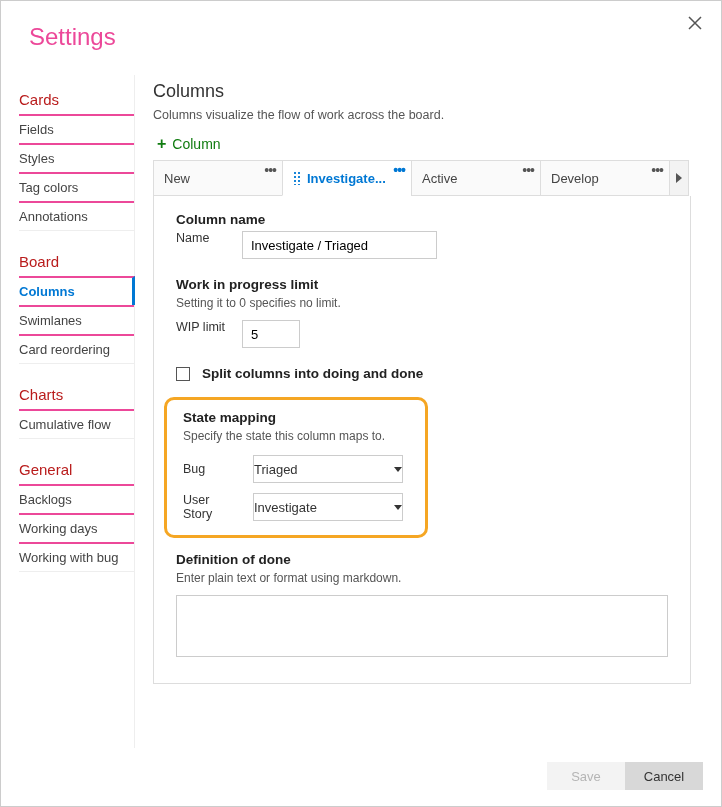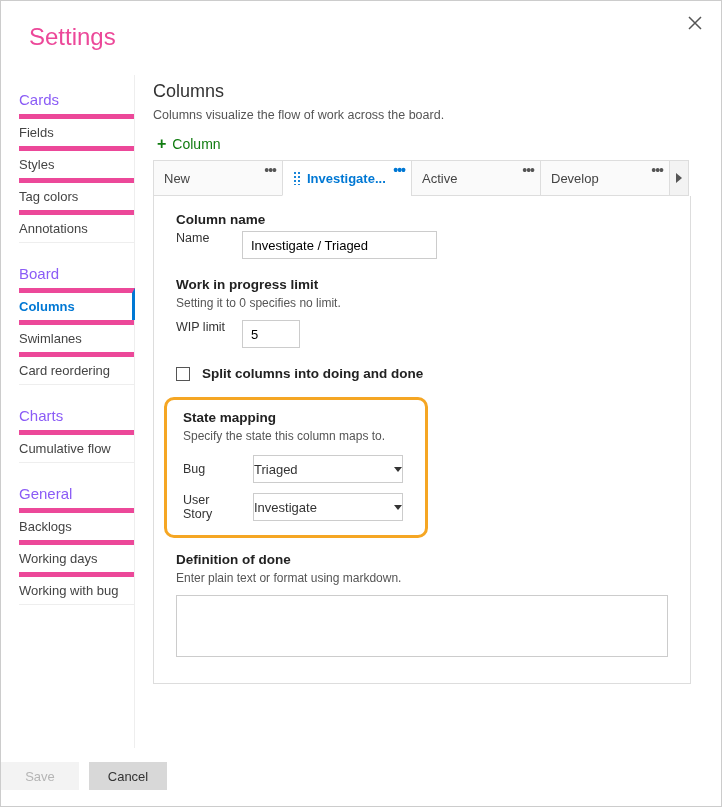--- a/index.html
+++ b/index.html
@@ -38,29 +38,29 @@
     flex: 1;
     overflow: hidden;
   }
   .sidebar {
     width: 134px;
     padding-left: 18px;
     border-right: 1px solid #eee;
     padding-top: 6px;
   }
   .side-section-title {
-    color: #8b5cf6;
+    color: #b91c1c;
     font-size: 15px;
     padding: 10px 0 6px 0;
     cursor: pointer;
   }
   .side-item {
     color: #444;
     padding: 6px 0 6px 0;
-    border-top: 5px solid #ec4899;
+    border-top: 2px solid #ec4899;
     cursor: pointer;
     font-size: 13px;
   }
   .side-item.active {
     color: #0078d4;
     font-weight: 600;
     border-right: 3px solid #0078d4;
     margin-right: -1px;
     background: #fff;
   }
@@ -241,22 +241,21 @@
     border-top: 5px solid #333;
   }
   .textarea {
     border: 1px solid #ccc;
     height: 62px;
     width: 100%;
     margin-top: 6px;
   }
   .footer {
     display: flex;
-    justify-content: flex-start;
-    gap: 10px;
+    justify-content: flex-end;
     padding: 14px 18px 16px 0;
   }
   .btn {
     width: 78px;
     height: 28px;
     border: none;
     font-size: 13px;
     cursor: pointer;
     font-family: inherit;
   }

